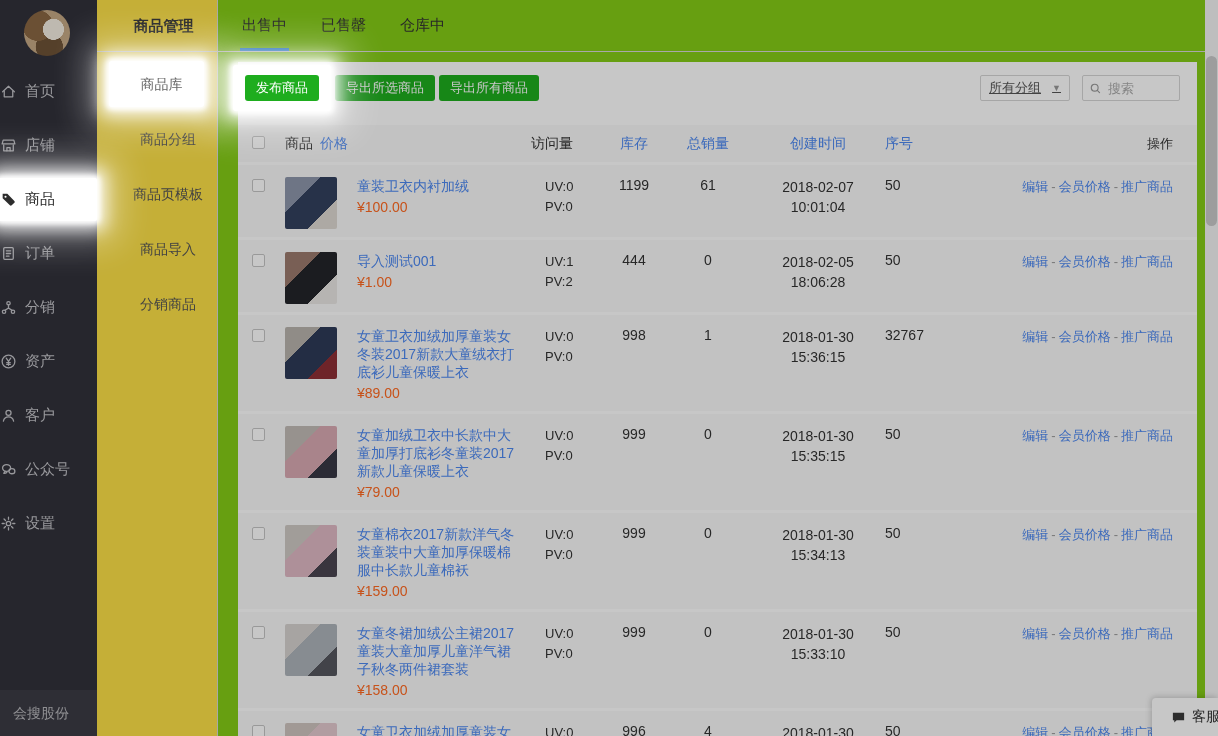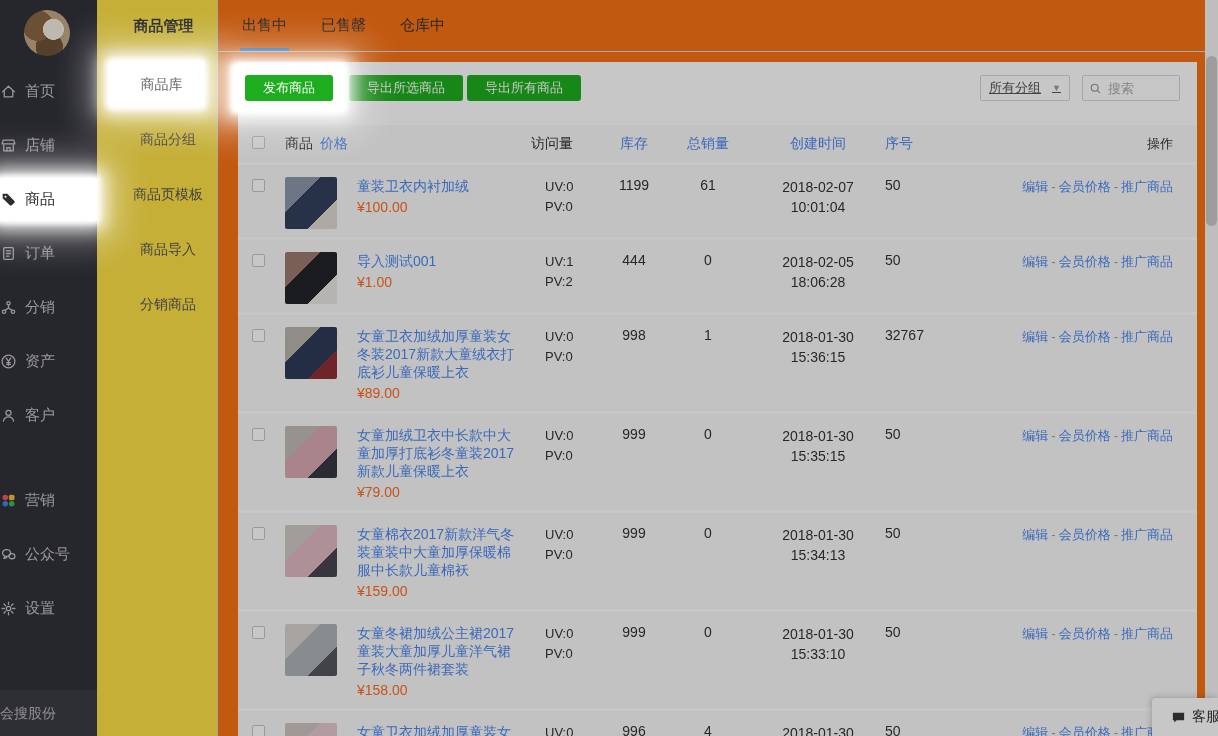--- a/index.html
+++ b/index.html
@@ -31,51 +31,51 @@
     background:#fff; color:#2d2d2d; height:43px; margin:5.5px 0; width:97px;
     border-radius:0 2px 2px 0; position:relative; z-index:45;
   }
   .spotlight {
     box-shadow:0 0 5px 3px rgba(255,255,255,.98),
                0 0 16px 9px rgba(255,255,255,.8),
                0 0 34px 22px rgba(255,255,255,.35);
   }
   .side-footer {
     position:absolute; left:0; bottom:0; width:100%; height:46px;
-    background:#3c3c45; color:#b9b9bd; font-size:14px; line-height:46px; 
+    background:#3c3c45; color:#b9b9bd; font-size:14px; line-height:46px; padding-left:13px;
   }
 
   
   .submenu { flex:0 0 121px; width:121px; background:#fde047; border-right:1px solid #d8d8d8;text-align:center; }
   .submenu-title { height:52px; line-height:52px; padding-left:13px; font-size:15px;
     font-weight:bold; color:#333; border-bottom:1px solid #dddddd; }
   .submenu-list { padding-top:5px; }
   .submenu-item { height:55px; line-height:55px; padding-left:22px; font-size:14px;
     color:#555; cursor:pointer; white-space:nowrap; }
   .submenu-item.active {
     width:95px; height:46px; line-height:46px; margin:4px 0 5px 12px; padding-left:10px;
     background:#fff; border-radius:3px; position:relative; z-index:45; color:#666;
   }
 
   
-  .main { flex:1; display:flex; flex-direction:column; background:#f97316; min-width:0; }
+  .main { flex:1; display:flex; flex-direction:column; background:#84cc16; min-width:0; }
   .tabbar { flex:0 0 52px; height:52px; display:flex; padding-left:22px;
     border-bottom:1px solid #d8d8d8; }
   .tab { margin-right:30px; font-size:15px; color:#333; padding:16px 2px 0;
     border-bottom:3px solid transparent; cursor:pointer; }
   .tab.active { border-bottom-color:#2187e8; }
 
   .card { background:#fff; margin:10px 21px 0 20px; flex:1; display:flex;
     flex-direction:column; }
 
   
   .toolbar { display:flex; align-items:center; padding:3px 17px 14px 0; }
   .publish-wrap { position:relative; z-index:45; background:#fff; border-radius:3px;
     padding:10px 12px; margin-left:-5px; display:inline-block; }
-  .btn { height:26px; padding:0 18px; font-size:13px; color:#fff; background:#1ead1e;
+  .btn { height:26px; padding:0 11px; font-size:13px; color:#fff; background:#1ead1e;
     border:none; border-radius:3px; cursor:pointer; font-family:inherit; white-space:nowrap; }
   .btn.export { margin-left:4px; }
   .toolbar-spacer { flex:1; }
   .select { width:90px; height:26px; border:1px solid #d5d5d5; background:#fff;
     border-radius:2px; display:flex; align-items:center; padding:0 8px; font-size:13px;
     color:#555; cursor:pointer; margin-right:12px;text-decoration:underline; }
   .select .caret { margin-left:auto; font-size:9px; color:#999; }
   .search { width:98px; height:26px; border:1px solid #d5d5d5; background:#fff;
     border-radius:2px; display:flex; align-items:center; padding:0 6px; }
   .search svg { width:13px; height:13px; flex:0 0 13px; }
@@ -193,31 +193,20 @@
     <span class="label">资产</span>
   </div>
       <div class="side-item">
     <span class="icon">
           <svg viewBox="0 0 16 16" fill="none" stroke="currentColor" stroke-width="1.2" stroke-linecap="round" stroke-linejoin="round">
             <circle cx="8" cy="5.5" r="2.4"></circle>
             <path d="M3.2 13.2c.6-2.6 2.5-3.9 4.8-3.9s4.2 1.3 4.8 3.9"></path>
           </svg>
         </span>
     <span class="label">客户</span>
-  </div>
-      <div class="side-item section-gap">
-    <span class="icon">
-          <svg viewBox="0 0 16 16" fill="none" stroke="currentColor" stroke-width="1.2" stroke-linecap="round" stroke-linejoin="round">
-            <circle cx="5" cy="5.2" r="2.6" fill="#f25c4d" stroke="none"></circle>
-            <rect x="8.4" y="2.6" width="5.2" height="5.2" rx="1.5" fill="#f7bc33" stroke="none"></rect>
-            <rect x="2.4" y="8.4" width="5.2" height="5.2" rx="2.6" fill="#3e83e8" stroke="none"></rect>
-            <circle cx="11" cy="11" r="2.6" fill="#3dba57" stroke="none"></circle>
-          </svg>
-        </span>
-    <span class="label">营销</span>
   </div>
       <div class="side-item">
     <span class="icon">
           <svg viewBox="0 0 16 16" fill="none" stroke="currentColor" stroke-width="1.2" stroke-linecap="round" stroke-linejoin="round">
             <ellipse cx="6.2" cy="6.6" rx="3.8" ry="3.2"></ellipse>
             <path d="M4.8 9.5c-.3 1-.8 1.6-1.4 2 1.2.2 2.2-.1 3-.7"></path>
             <ellipse cx="11.2" cy="9.6" rx="2.8" ry="2.4"></ellipse>
           </svg>
         </span>
     <span class="label">公众号</span>

